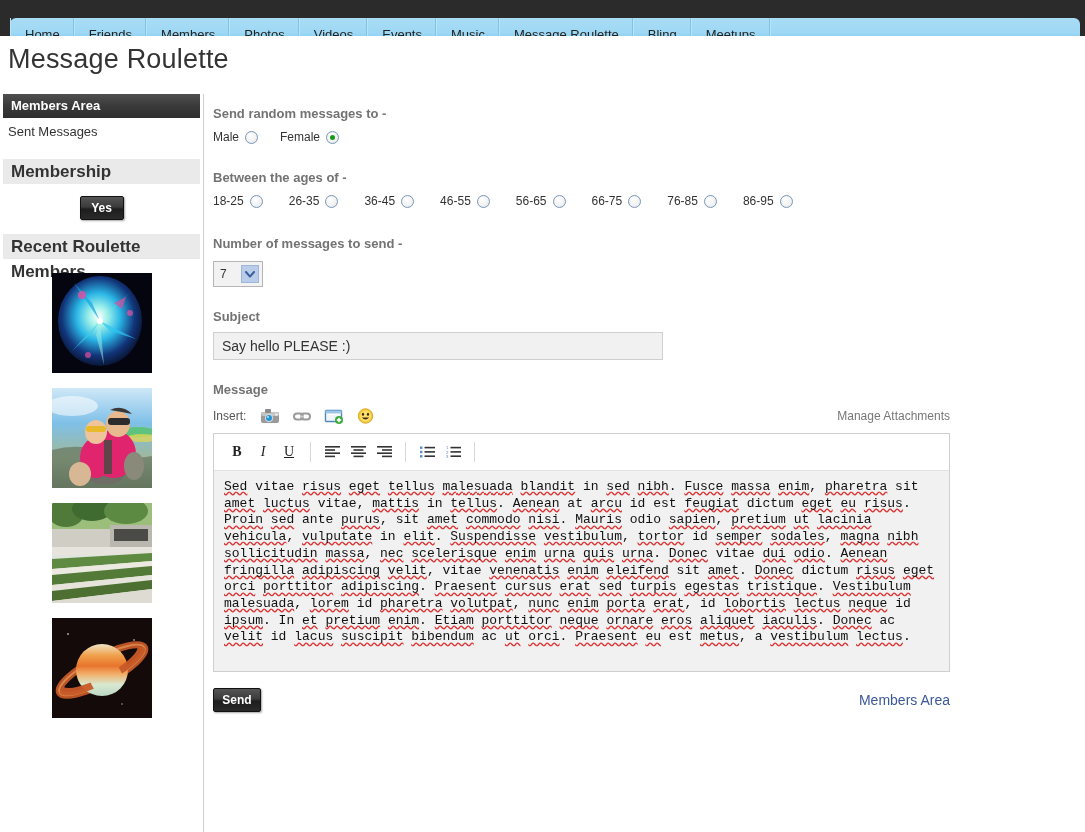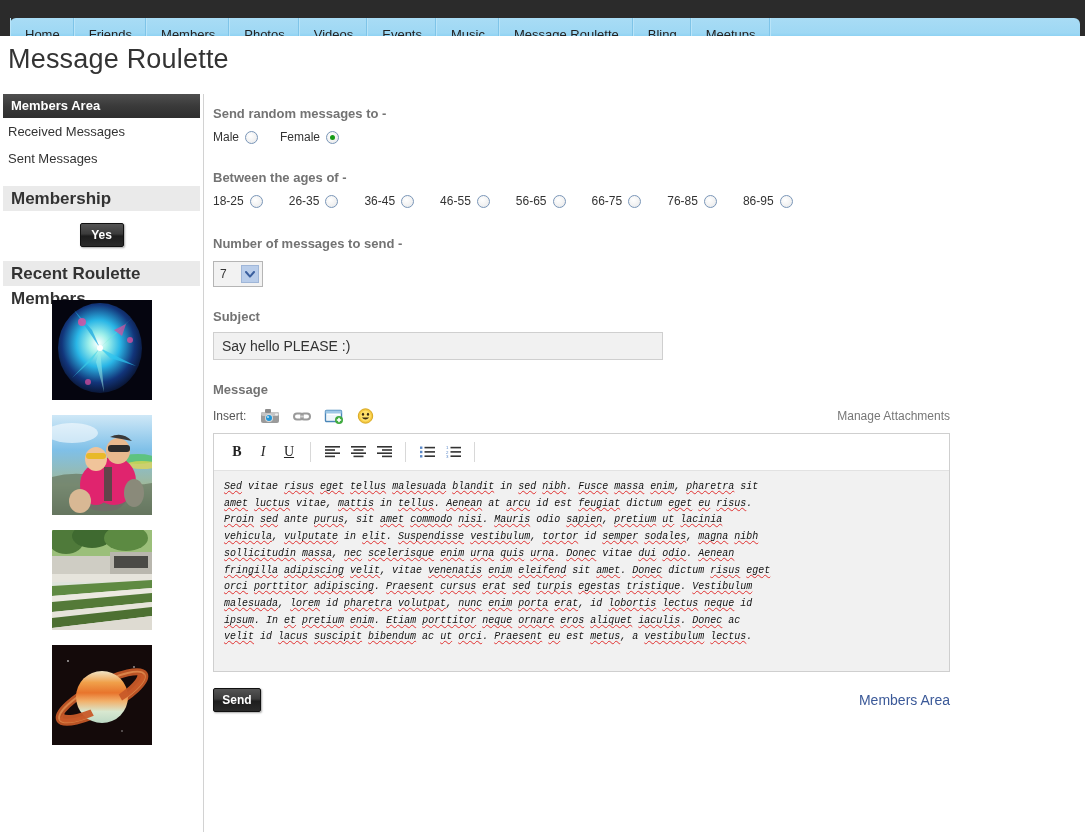--- a/index.html
+++ b/index.html
@@ -285,25 +285,24 @@
     width: 1px; height: 20px;
     background: #d8d8d8;
     margin: 0 8px;
   }
   .editor-body {
     background: #f1f1f1;
     padding: 8px 10px 10px 10px;
     height: 200px;
     box-sizing: border-box;
     font-family: "Liberation Mono", monospace;
-    font-size: 10px;
+    font-size: 13px;
     line-height: 16.7px;
     color: #111;
     overflow: hidden;
-    font-style: italic;
   }
   .sp {
     text-decoration: underline wavy #e03131;
     text-decoration-skip-ink: none;
   }
 
   .bottom-row {
     margin-top: 16px;
     width: 737px;
     display: flex;
@@ -349,21 +348,20 @@
 
 <div class="page">
 
   <div class="pagetitle">Message Roulette</div>
 
   <div class="columns">
 
     <div class="sidebar">
 
       <div class="sb-head-dark">Members Area</div>
-      <div class="sb-link">Received Messages</div>
       <div class="sb-link">Sent Messages</div>
 
       <div class="sb-gap"></div>
 
       <div class="sb-head-light">Membership</div>
       <button class="yesbtn">Yes</button>
 
       <div class="sb-head-light">Recent Roulette Members</div>
 
       <div class="thumbs">

